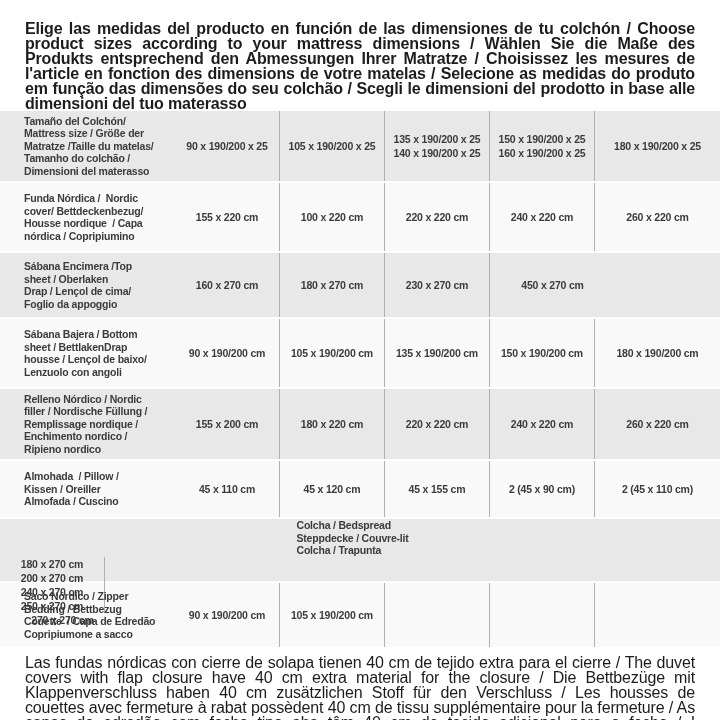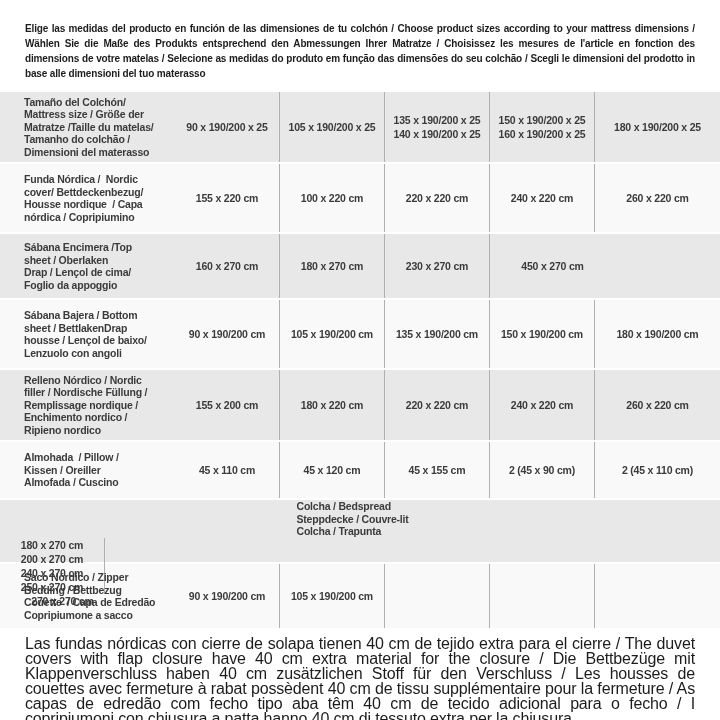--- a/index.html
+++ b/index.html
@@ -4,25 +4,25 @@
 <style>
   html,body{margin:0;padding:0;}
   body{
     width:720px;height:720px;background:#ffffff;overflow:hidden;
     font-family:"Liberation Sans", sans-serif;
     -webkit-font-smoothing:antialiased;
   }
   .page{width:720px;height:720px;position:relative;}
   .intro{
     padding:21px 25px 0 25px;
-    font-size:10px;font-weight:bold;color:#1c1c1c;
+    font-size:16px;font-weight:bold;color:#1c1c1c;
     line-height:15px;text-align:justify;
     letter-spacing:-0.15px;
   }
-  .size-table{margin-top:11px;width:720px;}
+  .size-table{width:720px;}
   .t-row{
     display:flex;align-items:center;width:720px;box-sizing:border-box;
     border-bottom:2px solid #ffffff;
   }
   .t-row:nth-child(odd){background:#e8e8e8;}
   .t-row:nth-child(even){background:#f9f9f9;}
   .c-label{
     width:175px;box-sizing:border-box;padding-left:24px;
     font-size:10.5px;font-weight:bold;color:#3b3b3b;
     line-height:12.5px;white-space:pre;letter-spacing:-0.2px;

